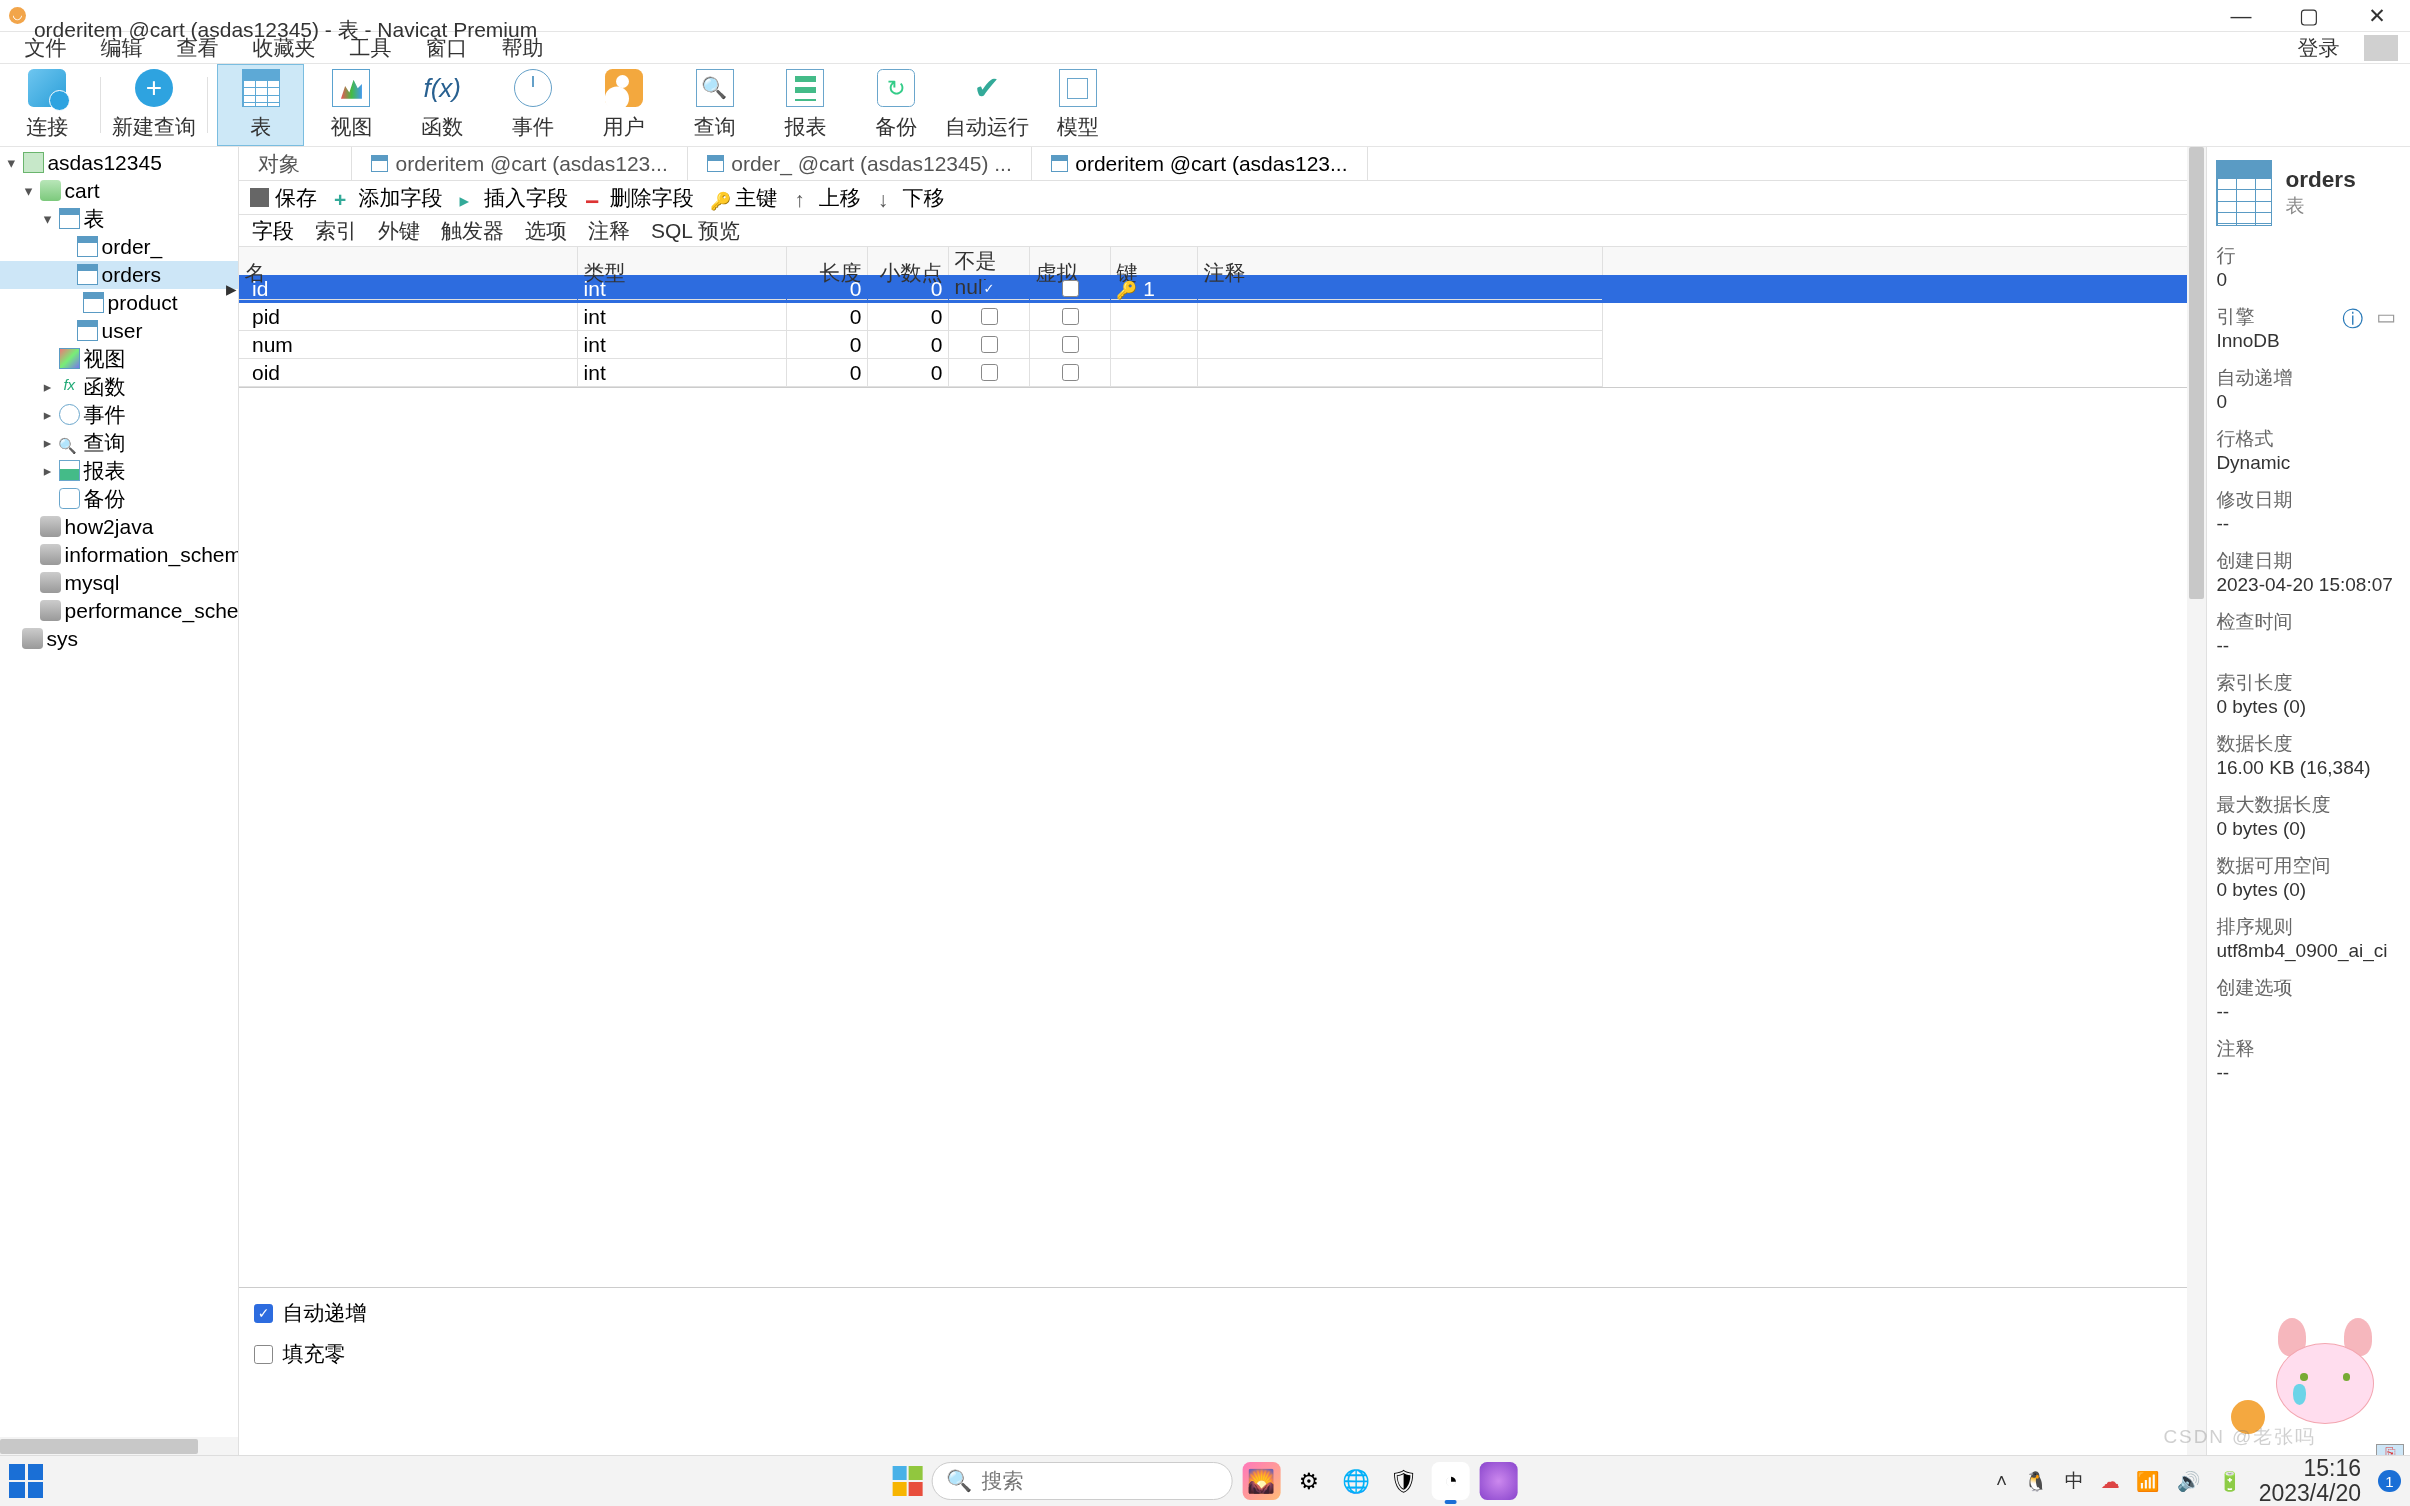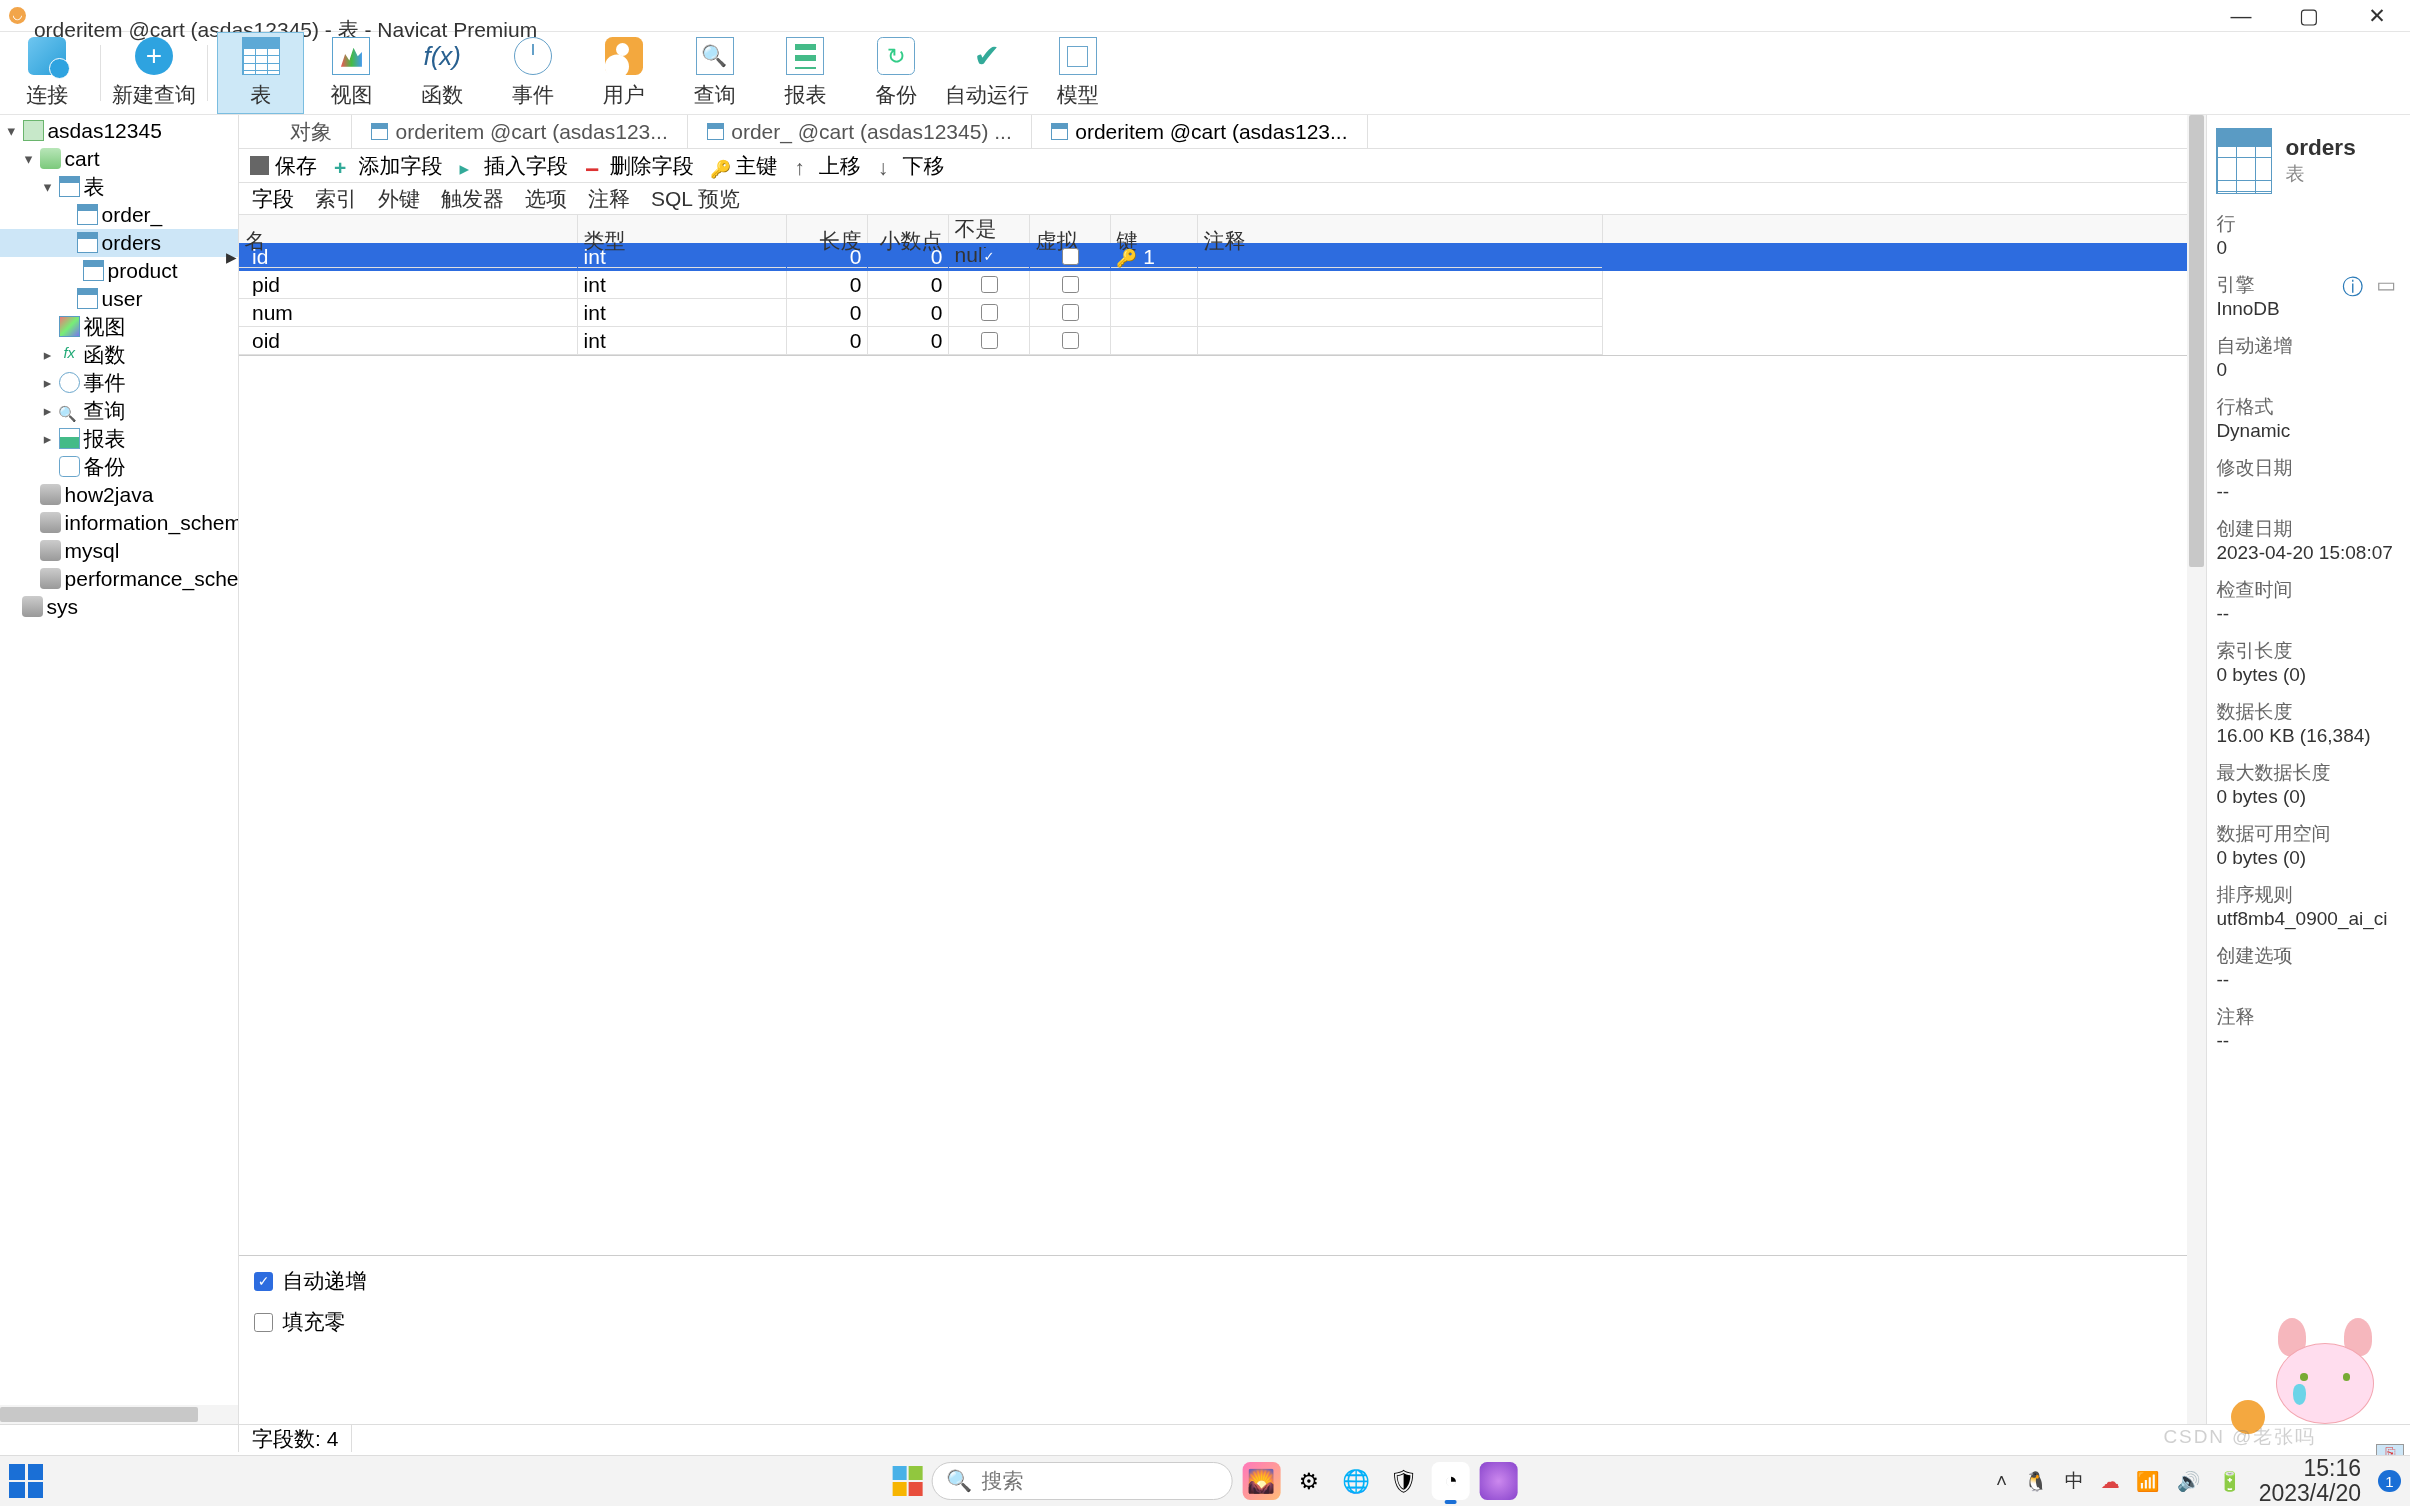--- a/index.html
+++ b/index.html
@@ -69,21 +69,21 @@
   .nico.rpt { background:linear-gradient(#fff 40%,#4b8 40%); border:0.9px solid #6aa6cc;}
   .nico.bak { border:0.9px solid #6aa6cc; border-radius:3.8px;}
   .nico.dbg { border-radius:3.8px; background:linear-gradient(#ccc,#999);}
   .node.sel { background:#cde6f7;}
   .sb-scroll { position:absolute; left:0; bottom:0; height:19px; width:239px; background:#f4f4f4;}
   .sb-scroll .thumb { position:absolute; left:0; top:1.9px; width:198px; height:15px; background:#c8c8c8; border-radius:1.9px;}
   .editor { flex:1; display:flex; flex-direction:column; min-width:0;}
 
   
   .tabs { height:34px; display:flex; align-items:stretch; border-bottom:0.9px solid #e0e0e0; font-size:21px;}
-  .tab { display:flex; align-items:center; gap:7.5px; padding:0 19px; border-right:0.9px solid #e0e0e0; min-width:113px;justify-content:flex-end;}
+  .tab { display:flex; align-items:center; gap:7.5px; padding:0 19px; border-right:0.9px solid #e0e0e0; min-width:113px;}
   .tab.active { background:#fff;}
   .tab:not(.active){ background:#fff; color:#555;}
   .tab .tico { width:17px; height:17px; }
   .tico.tbl { background:#fff; border:0.9px solid #5a9bc4;} .tico.tbl::before{content:""; display:block; height:4.7px; background:#5a9bc4;}
 
   
   .actionbar { height:34px; display:flex; align-items:center; gap:17px; padding:0 11.3px; font-size:21px; border-bottom:0.9px solid #e0e0e0;}
   .actionbar .lbl { display:flex; align-items:center; gap:5.6px;}
   .ai { width:19px; height:19px; display:inline-block;}
   .ai.save{ background:#666;} 
@@ -183,20 +183,33 @@
   <div class="titlebar">
     <span class="app-icon"></span>
     <span class="title">orderitem @cart (asdas12345) - 表 - Navicat Premium</span>
     <div class="winctrls">
       <div>—</div>
       <div>▢</div>
       <div class="close">✕</div>
     </div>
   </div>
 
+  <div class="menubar">
+    <span>文件</span>
+    <span>编辑</span>
+    <span>查看</span>
+    <span>收藏夹</span>
+    <span>工具</span>
+    <span>窗口</span>
+    <span>帮助</span>
+    <div class="login">
+      <span>登录</span>
+      <span class="avatar"></span>
+    </div>
+  </div>
 
   <div class="toolbar">
     <div class="tool drop"><div class="ico i-plug"></div><span>连接</span></div>
     <div class="sep"></div>
     <div class="tool"><div class="ico i-plus"></div><span>新建查询</span></div>
     <div class="sep"></div>
     <div class="tool active"><div class="ico i-table"></div><span>表</span></div>
     <div class="tool"><div class="ico i-view"></div><span>视图</span></div>
     <div class="tool"><div class="ico i-fx">f(x)</div><span>函数</span></div>
     <div class="tool"><div class="ico i-clock"></div><span>事件</span></div>

